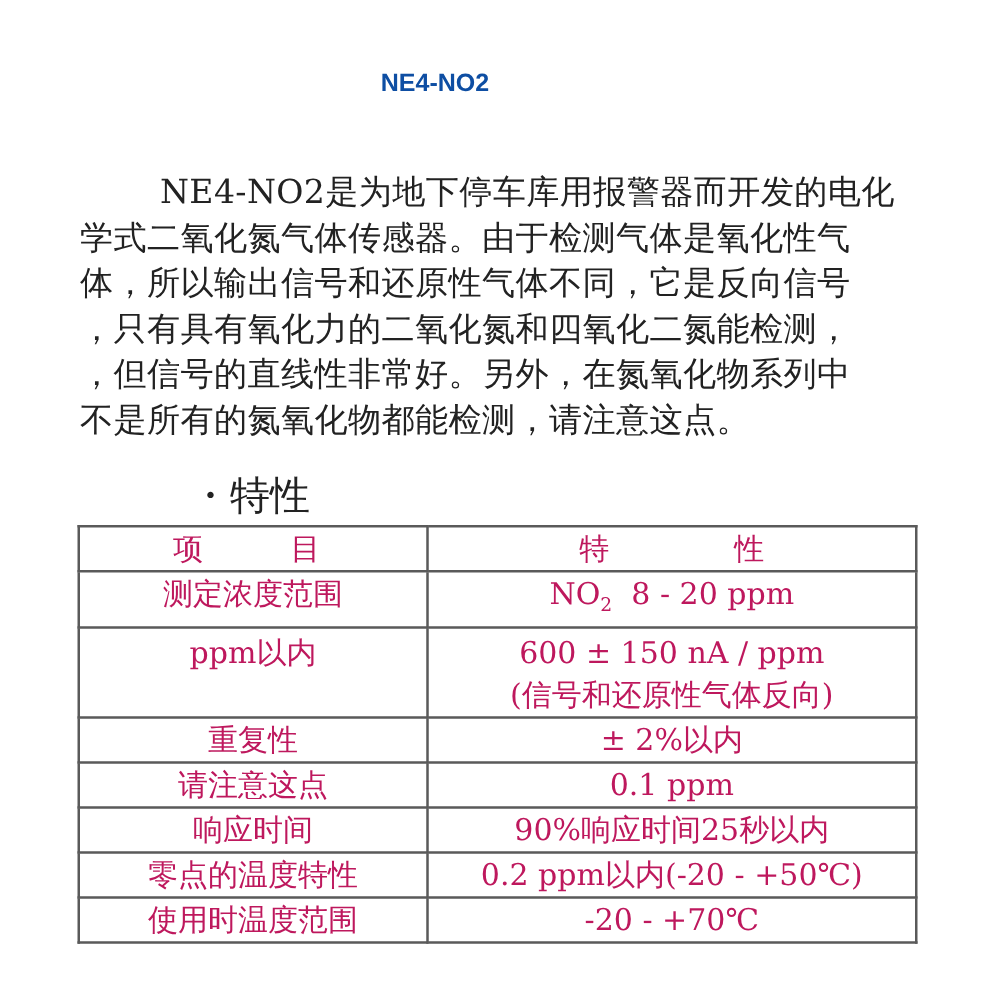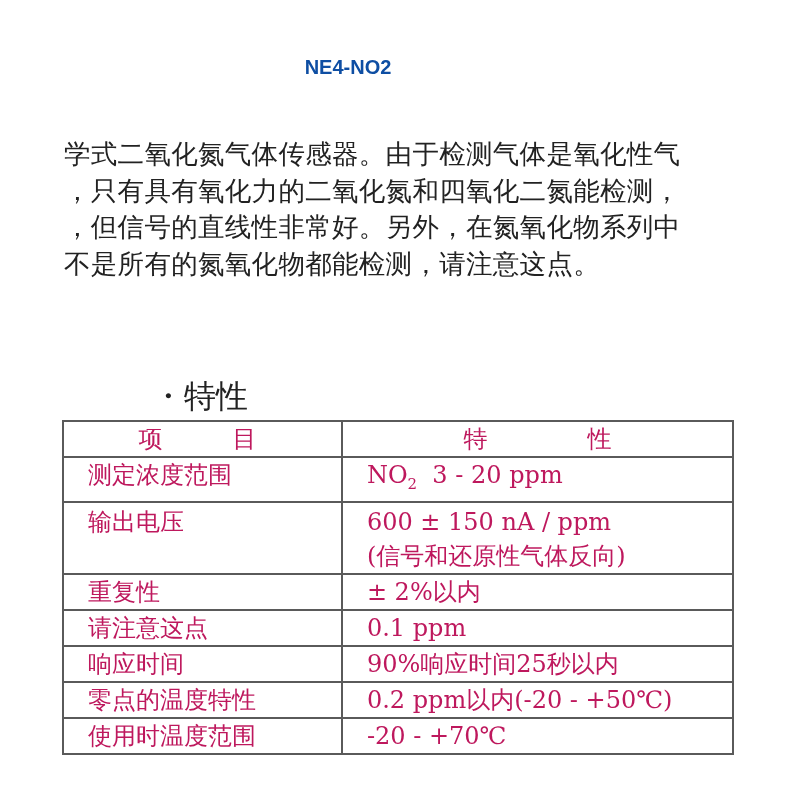--- a/index.html
+++ b/index.html
@@ -57,21 +57,21 @@
       width: 672px;
       border-collapse: collapse;
       font-size: 24px;
       color: #be185d;
     }
     table.spec td, table.spec th {
       border: 2px solid #5a5a5a;
       padding: 0 24px;
       vertical-align: top;
       font-weight: normal;
-      text-align: left;
+      text-align: center;
       white-space: nowrap;
     }
     table.spec th {
       text-align: center;
       height: 34px;
       line-height: 34px;
       padding: 0;
     }
     table.spec td {
       height: 34px;
@@ -90,40 +90,42 @@
     .h-item { letter-spacing: 70px; padding-left: 60px; }
     .h-spec { letter-spacing: 100px; padding-left: 100px; }
     sub { font-size: 15px; vertical-align: -6px; }
   </style>
 </head>
 <body>
 
 <div class="title">NE4-NO2</div>
 
 <div class="para">
+  <span class="line indent">NE4-NO2是为地下停车库用报警器而开发的电化</span>
   <span class="line">学式二氧化氮气体传感器。由于检测气体是氧化性气</span>
+  <span class="line">体，所以输出信号和还原性气体不同，它是反向信号</span>
   <span class="line">，只有具有氧化力的二氧化氮和四氧化二氮能检测，</span>
   <span class="line">，但信号的直线性非常好。另外，在氮氧化物系列中</span>
   <span class="line">不是所有的氮氧化物都能检测，请注意这点。</span>
 </div>
 
 <div class="section-heading">・特性</div>
 
 <table class="spec">
   <tbody>
       <tr>
     <th class="c1"><span class="spread h-item">项目</span></th>
     <th class="c2"><span class="spread h-spec">特性</span></th>
   </tr>
   <tr>
     <td class="c1">测定浓度范围</td>
-    <td class="c2"><span>NO</span><sub>2</sub><span style="white-space:pre;">  3 - 20 ppm</span></td>
+    <td class="c2"><span>NO</span><sub>2</sub><span style="white-space:pre;">  8 - 20 ppm</span></td>
   </tr>
   <tr>
-    <td class="c1 tall" style="height:68px;">输出电压</td>
+    <td class="c1 tall" style="height:68px;">ppm以内</td>
     <td class="c2 tall" style="height:68px;">
       <div>600 ± 150 nA / ppm</div>
       <div>(信号和还原性气体反向)</div>
     </td>
   </tr>
   <tr>
     <td class="c1">重复性</td>
     <td class="c2">± 2%以内</td>
   </tr>
   <tr>

